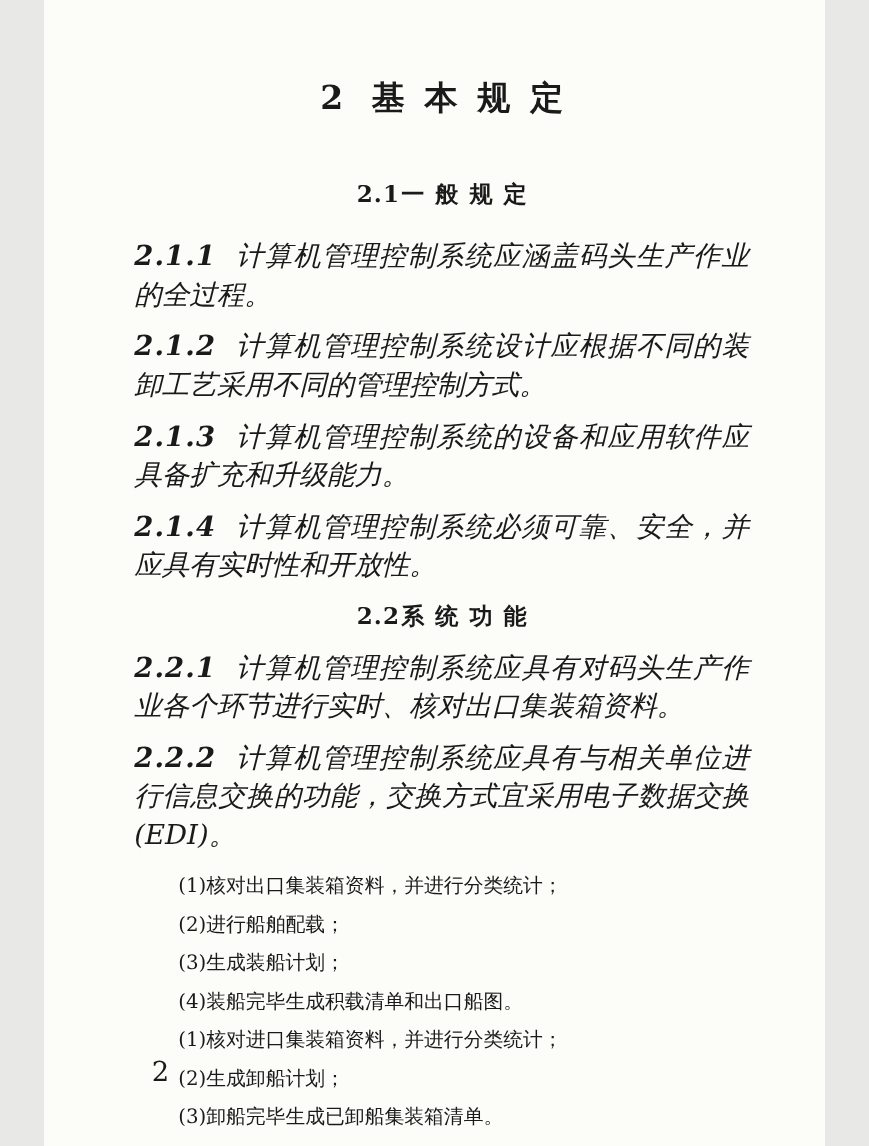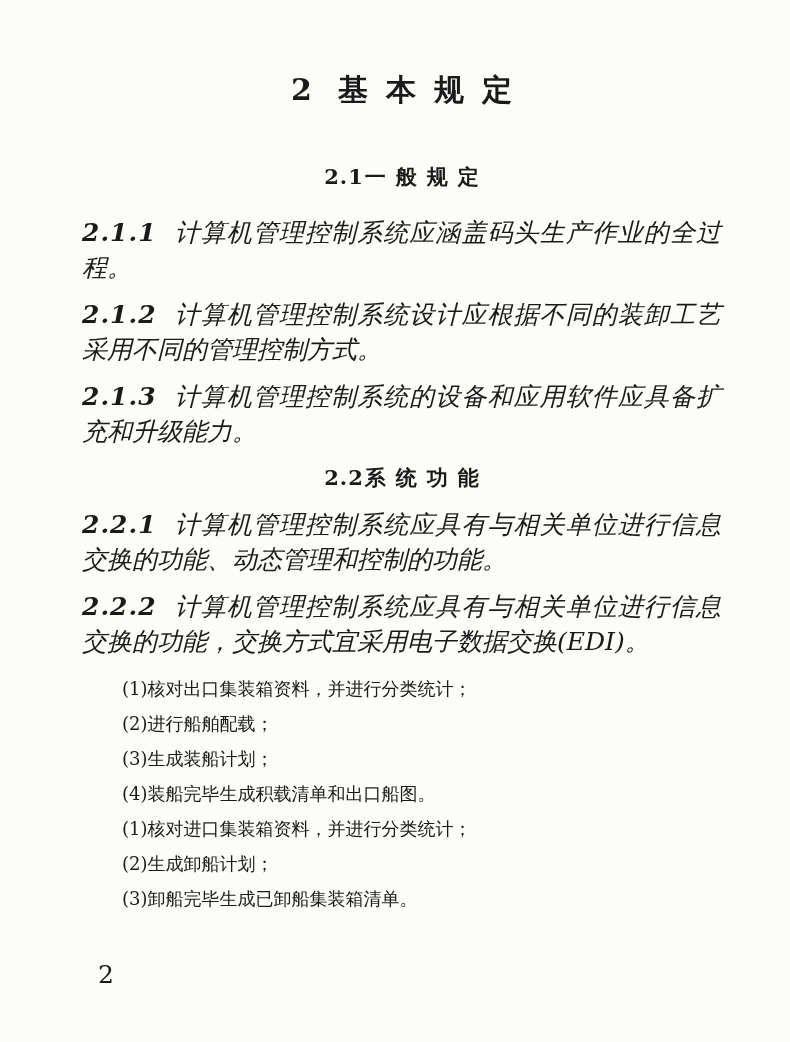--- a/index.html
+++ b/index.html
@@ -1,18 +1,18 @@
 <!DOCTYPE html>
 <html><head>
 <meta charset="utf-8">
 <style>
   html, body { margin: 0; padding: 0; background: #e8e8e6; }
   .page {
     position: relative;
-    width: 790px;
+    width: 710px;
     height: 1042px;
     margin: 0 auto;
     background: #fcfcf9;
     color: #1a1a1a;
     box-sizing: border-box;
     padding: 72px 57px 0 70px;
     overflow: hidden;
     font-family: "DejaVu Serif", "Liberation Serif", serif;
   }
   h1.chapter-title {
@@ -75,26 +75,27 @@
   <h2 class="section-title">
     <span class="section-num">2.1</span><span class="section-text">一般规定</span>
   </h2>
 
   <p class="clause"><span class="clause-num">2.1.1</span><span>计算机管理控制系统应涵盖码头生产作业的全过程。</span></p>
 
   <p class="clause"><span class="clause-num">2.1.2</span><span>计算机管理控制系统设计应根据不同的装卸工艺采用不同的管理控制方式。</span></p>
 
   <p class="clause"><span class="clause-num">2.1.3</span><span>计算机管理控制系统的设备和应用软件应具备扩充和升级能力。</span></p>
 
+  <p class="clause"><span class="clause-num">2.1.4</span><span>计算机管理控制系统必须可靠、安全，并应具有实时性和开放性。</span></p>
 
   <h2 class="section-title second">
     <span class="section-num">2.2</span><span class="section-text">系统功能</span>
   </h2>
 
-  <p class="clause"><span class="clause-num">2.2.1</span><span>计算机管理控制系统应具有与相关单位进行信息交换的功能、动态管理和控制的功能。</span></p>
+  <p class="clause"><span class="clause-num">2.2.1</span><span>计算机管理控制系统应具有对码头生产作业各个环节进行实时、核对出口集装箱资料。</span></p>
 
   <p class="clause"><span class="clause-num">2.2.2</span><span>计算机管理控制系统应具有与相关单位进行信息交换的功能，交换方式宜采用电子数据交换(EDI)。</span></p>
 
   <div class="clause-items">
     <div class="item">(1)核对出口集装箱资料，并进行分类统计；</div>
     <div class="item">(2)进行船舶配载；</div>
     <div class="item">(3)生成装船计划；</div>
     <div class="item">(4)装船完毕生成积载清单和出口船图。</div>
   </div>
 

